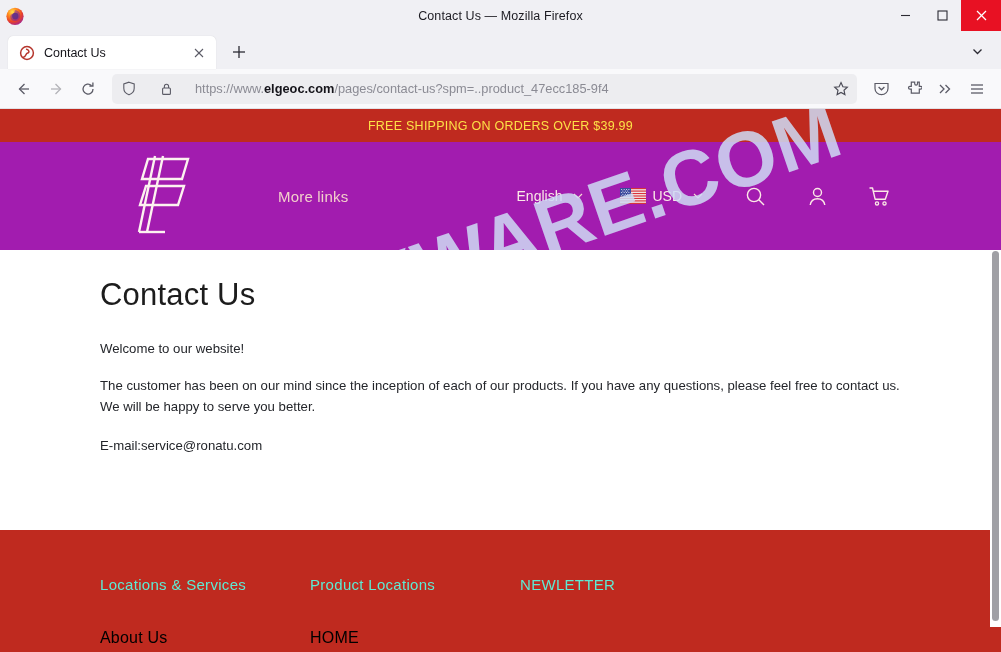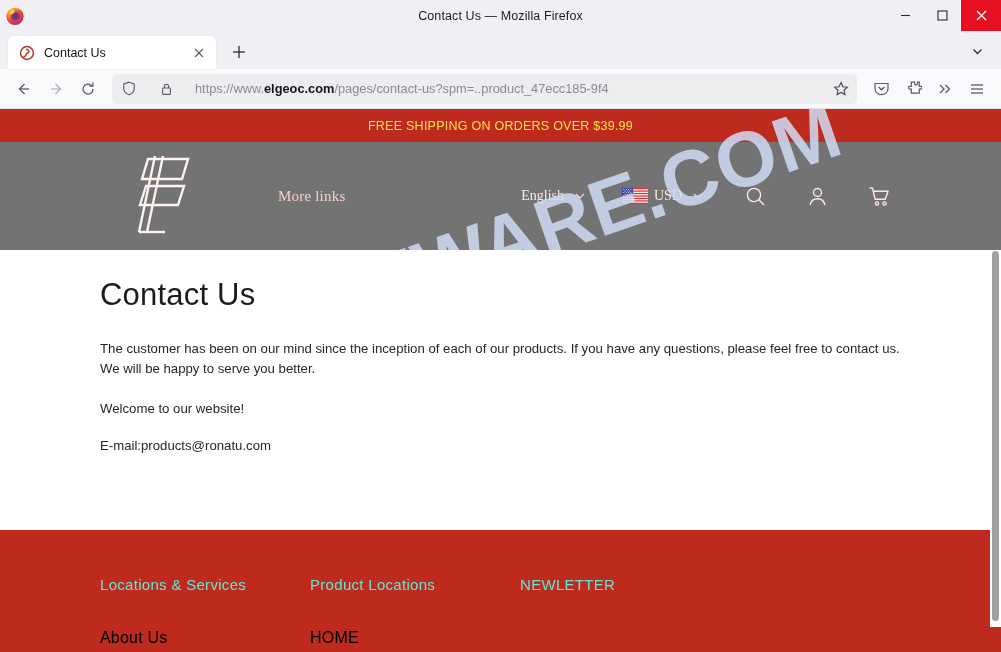--- a/index.html
+++ b/index.html
@@ -104,24 +104,23 @@
 
   
   .announce {
     background: #bf2a1f; height: 33px;
     display: flex; align-items: center; justify-content: center;
   }
   .announce span {
     font-size: 12.5px; color: #fde047; letter-spacing: .25px; font-weight: 400;
   }
   .siteheader {
-    background: #737373; height: 108px;
+    background: #a21caf; height: 108px;
     display: flex; align-items: center; padding: 0 110px 0 126px;
     position: relative;
-    font-family: Liberation Serif, serif;
   }
   .logo { width: 80px; height: 86px; flex: 0 0 80px; }
   .morelinks {
     margin-left: 72px; color: #f3cfcb; font-size: 15px; letter-spacing: .2px;
   }
   .hdr-right { margin-left: auto; display: flex; align-items: center; gap: 13px; }
   .hdr-item { display: flex; align-items: center; color: #fbe9e7; font-size: 14px; }
   .chev { margin: 0 0 0 9px; width: 14px; height: 14px; display:flex;align-items:center;justify-content:center; color:#f6d9d5;}
   .flag { width: 26px; height: 16px; margin-left: 22px; margin-right: 6px; position: relative; overflow: hidden; border:0;}
   .hdr-icon { width: 24px; height: 24px; margin-left: 25px; color: #fde9e7; display:flex;align-items:center;justify-content:center;}
@@ -388,23 +387,23 @@
             <path d="M1.5 2h3l2.6 11.2h10.2L20 5.2H5.8" fill="none" stroke="currentColor" stroke-width="1.4" stroke-linejoin="round"></path>
             <circle cx="9" cy="17.4" r="1.6" fill="none" stroke="currentColor" stroke-width="1.3"></circle>
             <circle cx="16.5" cy="17.4" r="1.6" fill="none" stroke="currentColor" stroke-width="1.3"></circle>
           </svg>
         </div>
       </div>
     </div>
 
     <div class="main">
       <h1 class="page-title">Contact Us</h1>
+      <p class="para">Welcome to our website!</p>
       <p class="para two">The customer has been on our mind since the inception of each of our products. If you have any questions, please feel free to contact us. We will be happy to serve you better.</p>
-      <p class="para">Welcome to our website!</p>
-      <p class="para">E-mail:products@ronatu.com</p>
+      <p class="para">E-mail:service@ronatu.com</p>
     </div>
 
     <div class="watermark">MYANTISPYWARE.COM</div>
 
     <div class="footer">
       <div class="fcols">
 
         <div class="fcol">
           <div class="fhead">Locations &amp; Services</div>
           <a class="flink">About Us</a>

